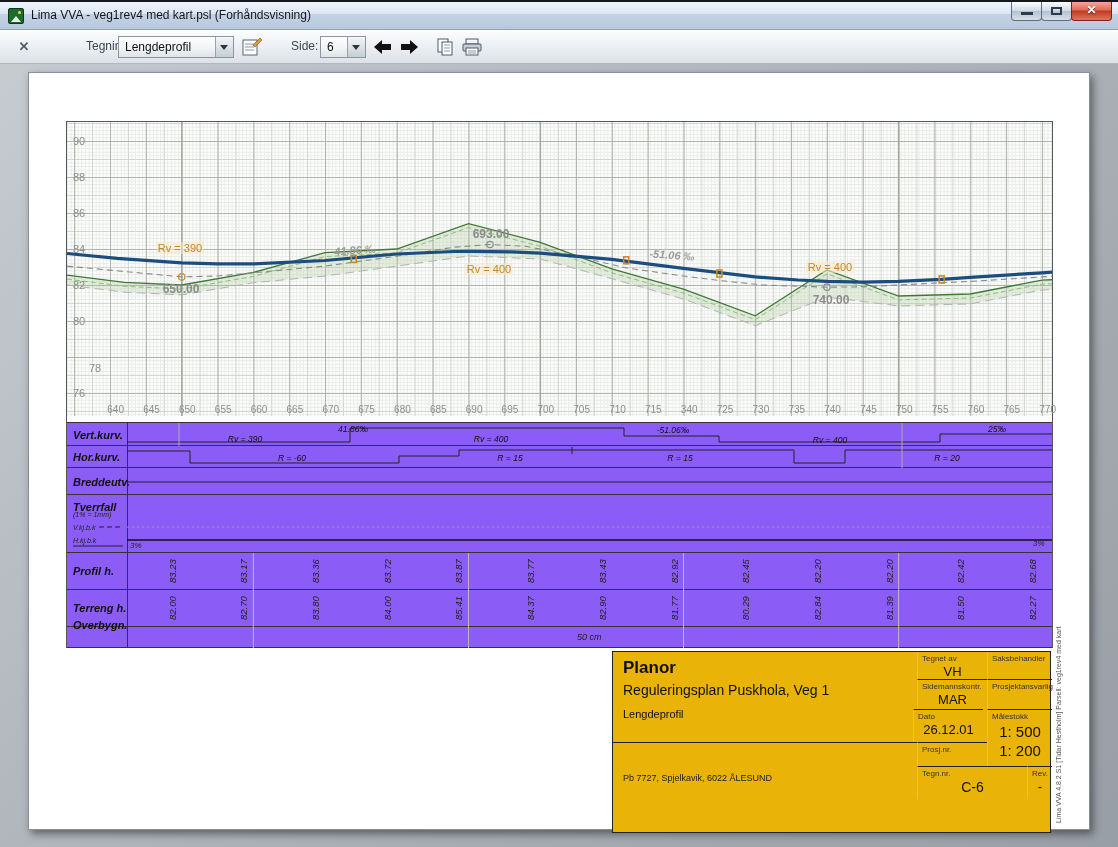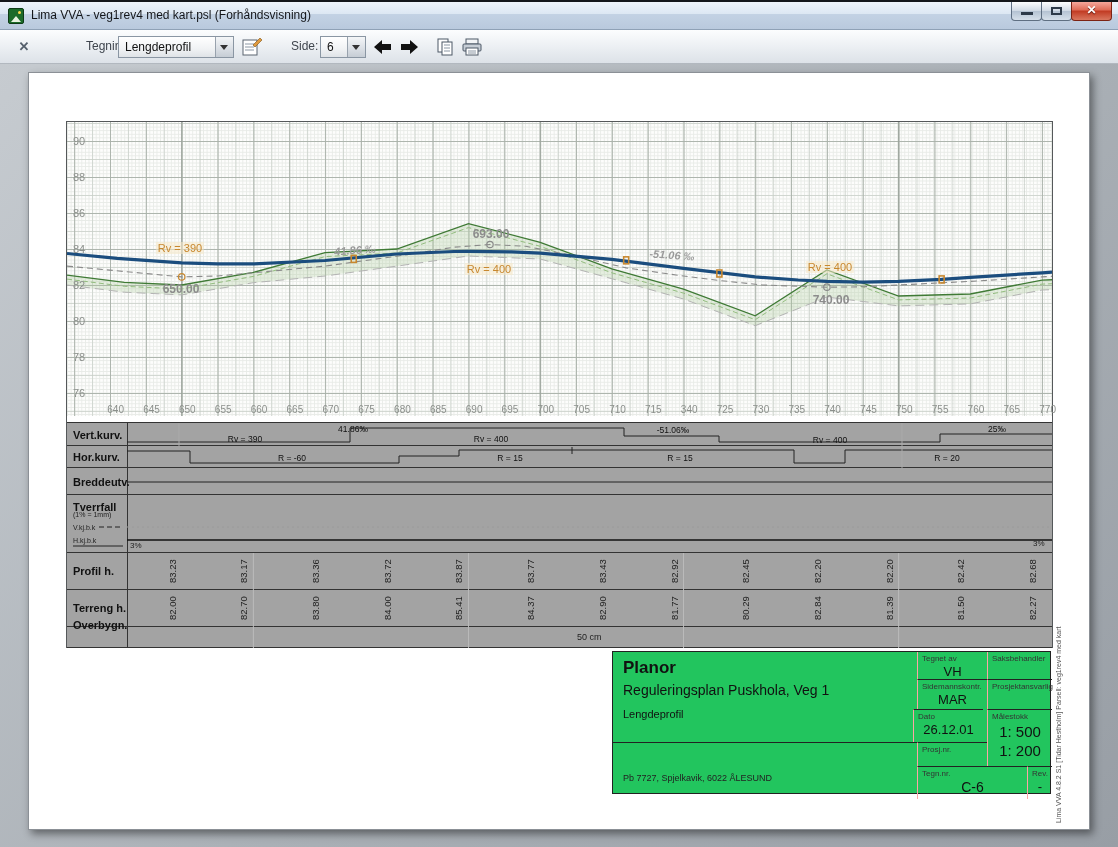--- a/index.html
+++ b/index.html
@@ -48,30 +48,30 @@
     background-size:35.846px 100%,100% 36px,17.923px 100%,100% 18px,3.5846px 100%,100% 3.6px;
     background-position:43px 0,0 19px,43px 0,0 19px,43px 0,0 19px;}
   svg{position:absolute;left:0;top:0;}
   .ytick{position:absolute;width:22px;text-align:left;font-size:11px;color:#8b8f8b;left:6px;}
   .xtick{position:absolute;width:28px;text-align:right;font-size:10px;color:#8b8f8b;top:282px;}
   .anno{position:absolute;white-space:nowrap;transform:translate(-50%,-50%);}
   .anno.orange{color:#c8882f;font-size:11px;background:rgba(248,234,200,.55);padding:0 2px;}
   .anno.gray{color:#8c8c8c;font-size:12px;font-weight:bold;}
   .anno.grade{color:#9a9a9a;font-size:11px;font-style:italic;font-weight:bold;background:none;}
   
-  .bands{position:absolute;left:0;top:300px;width:985px;height:225px;background:#a3a3a3;border-top:1px solid #333;box-sizing:border-box;}
+  .bands{position:absolute;left:0;top:300px;width:985px;height:225px;background:#8b5cf6;border-top:1px solid #333;box-sizing:border-box;font-style:italic;}
   .brow{position:absolute;left:0;width:985px;border-bottom:1px solid #333;box-sizing:border-box;}
   .blabel{position:absolute;left:6px;font-size:11px;font-weight:bold;color:#111;white-space:nowrap;}
   .labcol{position:absolute;left:60px;top:0;width:1px;height:225px;background:#333;}
   .bandtext{position:absolute;font-size:8.5px;color:#111;transform:translateX(-50%);white-space:nowrap;}
   .rotval{position:absolute;writing-mode:vertical-rl;transform:rotate(180deg);font-size:9.5px;color:#222;width:14px;text-align:center;line-height:14px;}
   .sub{font-size:7px;font-weight:normal;color:#222;}
   .pct{position:absolute;font-size:8px;color:#222;}
   
-  .tblock{position:absolute;left:583px;top:578px;width:439px;height:143px;border:1.5px solid #222;box-sizing:border-box;background:#22c55e;}
+  .tblock{position:absolute;left:583px;top:578px;width:439px;height:182px;border:1.5px solid #222;box-sizing:border-box;background:#eab308;}
   .tb-cell{position:absolute;box-sizing:border-box;border-left:1px solid #fca5a5;border-top:1px solid #222;}
   .cap{position:absolute;left:4px;top:2px;font-size:8px;color:#333;}
   .cellval{position:absolute;left:0;top:12px;width:100%;text-align:center;font-size:13px;color:#111;}
   .stamp{position:absolute;left:1026px;top:470px;width:14px;height:280px;writing-mode:vertical-rl;transform:rotate(180deg);font-size:7px;color:#555;white-space:nowrap;}
 </style>
 </head>
 <body>
 
 <div id="window">
 
@@ -155,21 +155,21 @@
             <rect x="649.882" y="147.98" width="5" height="7" fill="none" stroke="#c8882f" stroke-width="1.6"></rect>
             <rect x="872.1272" y="153.91999999999996" width="5" height="7" fill="none" stroke="#c8882f" stroke-width="1.6"></rect>
           </svg>
         <div id="ticks">
             <div class="ytick" style="top: 13px;">90</div>
             <div class="ytick" style="top: 49px;">88</div>
             <div class="ytick" style="top: 85px;">86</div>
             <div class="ytick" style="top: 121px;">84</div>
             <div class="ytick" style="top: 157px;">82</div>
             <div class="ytick" style="top: 193px;">80</div>
-            <div class="ytick" style="top: 229px;">78</div>
+            <div class="ytick" style="top: 240px; margin-left: 16px;">78</div>
             <div class="ytick" style="top: 265px;">76</div>
             <div class="xtick" style="left: 29px;">640</div>
             <div class="xtick" style="left: 64.846px;">645</div>
             <div class="xtick" style="left: 100.692px;">650</div>
             <div class="xtick" style="left: 136.538px;">655</div>
             <div class="xtick" style="left: 172.384px;">660</div>
             <div class="xtick" style="left: 208.23px;">665</div>
             <div class="xtick" style="left: 244.076px;">670</div>
             <div class="xtick" style="left: 279.922px;">675</div>
             <div class="xtick" style="left: 315.768px;">680</div>

